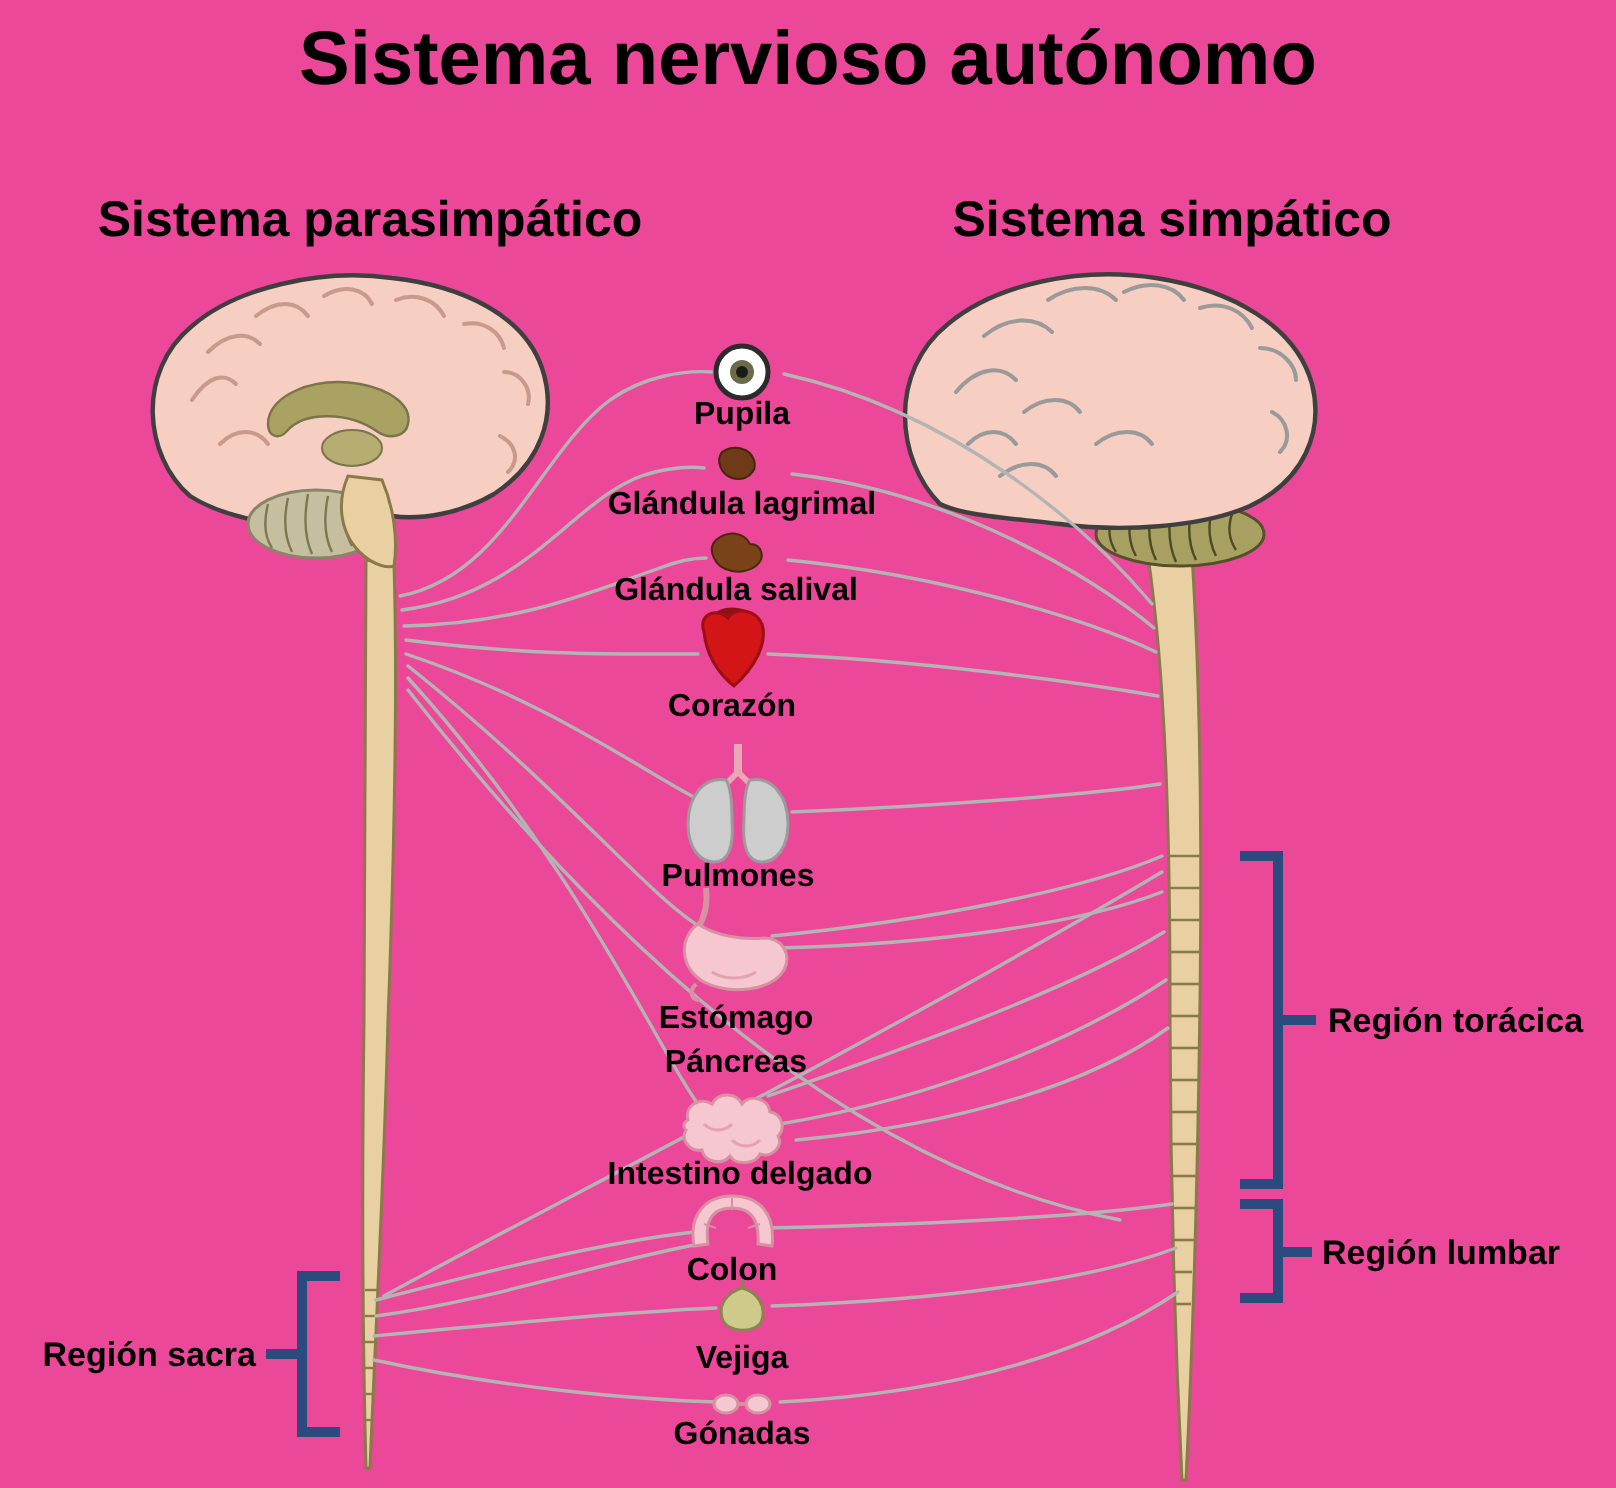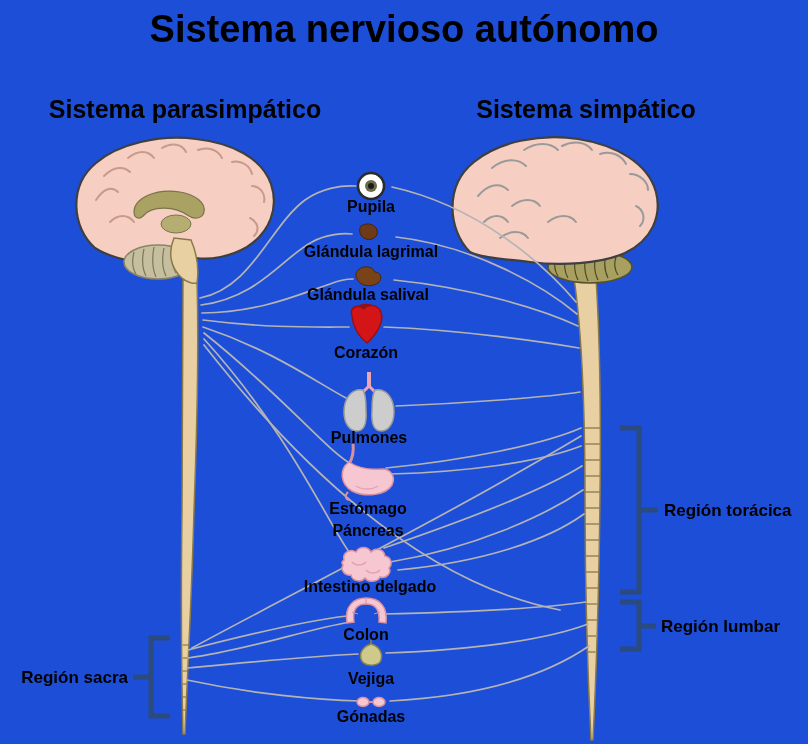--- a/index.html
+++ b/index.html
@@ -5,21 +5,21 @@
   html, body {
     margin: 0;
     padding: 0;
     background: #ffffff;
     font-family: "Liberation Sans", sans-serif;
   }
   .stage {
     position: relative;
     width: 808px;
     height: 744px;
-    background: #1d4ed8;
+    background: #ec4899;
     overflow: hidden;
   }
   svg { display: block; }
   text {
     font-family: "Liberation Sans", sans-serif;
     fill: #000000;
   }
   .title-text   { font-size: 38px; font-weight: 700; }
   .system-text  { font-size: 25px; font-weight: 700; }
   .organ-text   { font-size: 16px; font-weight: 700; }

